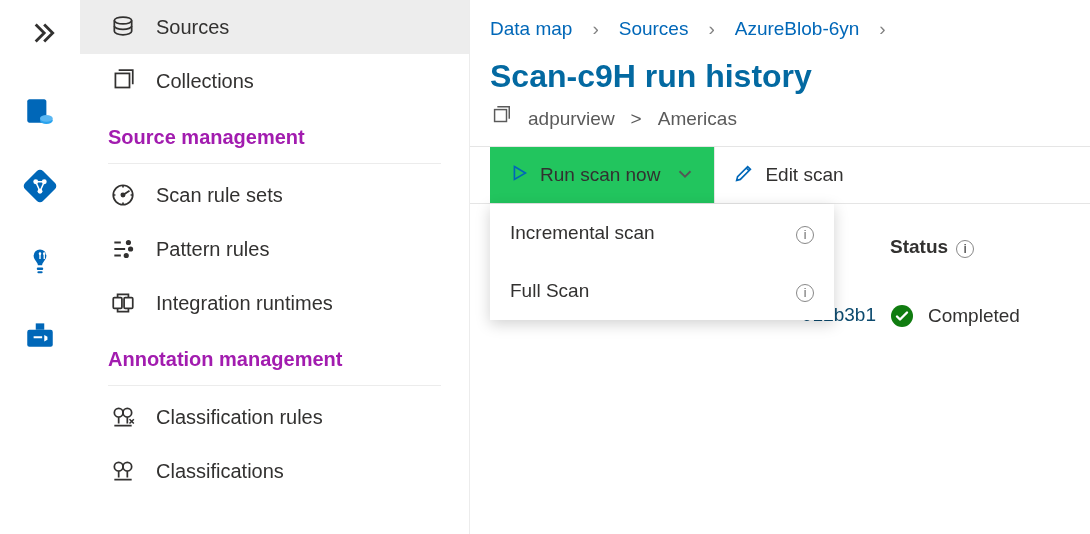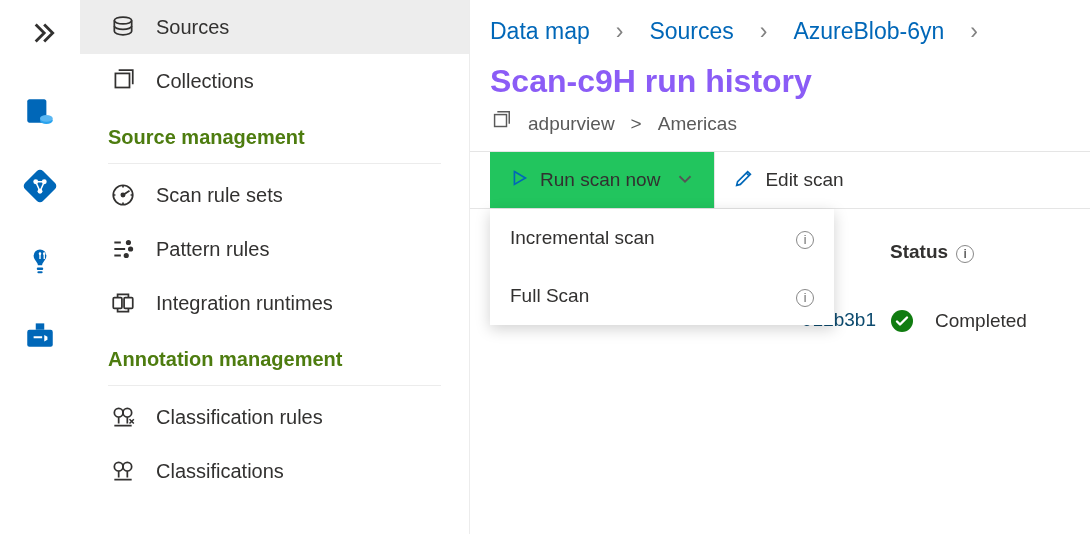--- a/index.html
+++ b/index.html
@@ -42,46 +42,46 @@
     cursor:pointer;
     color:#323130;
   }
   .side-item.selected { background:#ededed; }
   .side-item .icon { width:30px; display:flex; justify-content:center; }
   .side-item svg { width:26px; height:26px; }
   .side-section {
     padding: 18px 12px 10px 28px;
     font-weight:600;
     font-size:20px;
-    color:#4d7c0f;
+    color:#a21caf;
   }
   .side-sep {
     border: none;
     border-top: 1px solid #ececec;
     margin: 4px 28px;
   }
 
   
   .main {
     flex:1;
     display:flex; flex-direction:column;
     overflow:hidden;
   }
   .crumbs {
     padding: 18px 8px 8px 20px;
-    font-size:23px;
-    display:flex; align-items:center; gap:26px;
+    font-size:19px;
+    display:flex; align-items:center; gap:20px;
   }
   .crumbs a { color:#0067b8; text-decoration:none; cursor:pointer; }
   .crumbs .sep { color:#828282; }
   .title {
     padding: 10px 20px 4px 20px;
     font-size:32px;
     font-weight:600;
-    color:#8b5cf6;
+    color:#0369a1;
   }
   .subpath {
     padding: 6px 20px 14px 20px;
     display:flex; align-items:center; gap:16px;
     color:#5a5a5a;
     font-size:19px;
   }
   .toolbar {
     border-top:1px solid #e5e5e5;
     border-bottom:1px solid #e5e5e5;
@@ -135,21 +135,21 @@
     left:420px; top:32px;
     font-size:19px;
     font-weight:600;
     display:flex; align-items:center; gap:8px;
     color:#323130;
   }
   .status-cell {
     position:absolute;
     left:420px; top:100px;
     font-size:19px;
-    display:flex; align-items:center; gap:21px;
+    display:flex; align-items:center; gap:14px;
   }
   .status-cell .dot {
     width:24px; height:24px;
   }
   .info-circle { width:18px; height:18px; border:1px solid #888; border-radius:50%; display:inline-flex;align-items:center;justify-content:center;font-size:12px;color:#666;}
 </style>
 </head>
 <body>
 
 <div class="rail">

